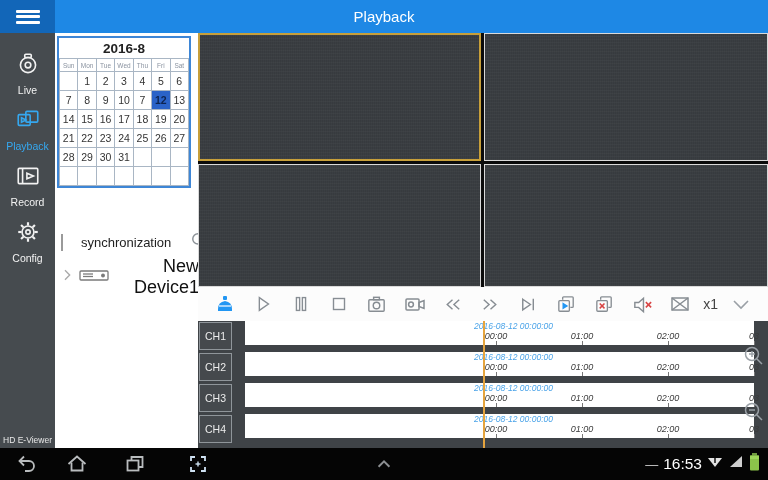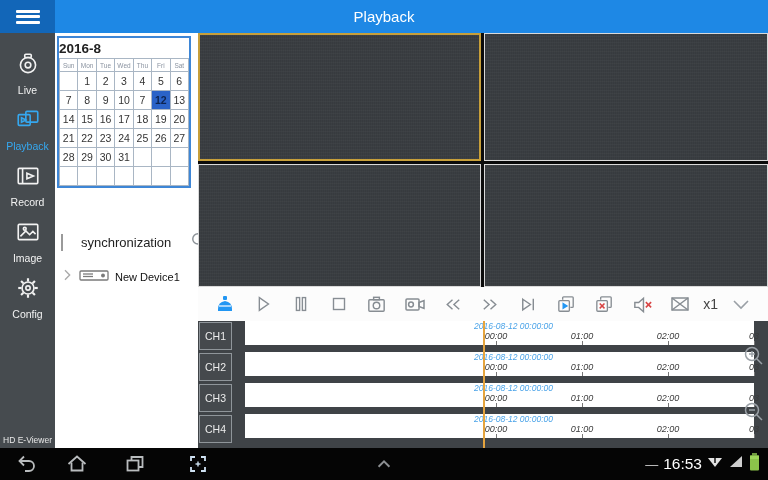--- a/index.html
+++ b/index.html
@@ -23,34 +23,34 @@
   .side-item .lbl { font-size:10.5px; margin-top:3px; }
   .side-item.active { color:#35a8f0; }
   .side-item svg { stroke:#f2f2f2; }
   .side-item.active svg { stroke:#35a8f0; }
   #sidebar-footer { position:absolute; bottom:3px; left:0; width:55px; text-align:center;
                     color:#e8e8e8; font-size:8.5px; }
 
   
   #left-panel { position:absolute; left:55px; top:33px; width:143px; height:415px; background:#fff; }
   #calendar { position:absolute; left:2px; top:3px; width:134px; border:2px solid #3e86d6; background:#fff; }
-  #cal-title { text-align:left; font-size:13.5px; font-weight:bold; color:#222; padding:3px 0 2px; }
+  #cal-title { text-align:center; font-size:13.5px; font-weight:bold; color:#222; padding:3px 0 2px; }
   #calendar-grid { display:grid; grid-template-columns:repeat(7,1fr); border-top:1px solid #a9b6c4; border-left:1px solid #a9b6c4; }
   .cal-cell { border-right:1px solid #a9b6c4; border-bottom:1px solid #a9b6c4; height:19px;
               display:flex; align-items:center; justify-content:center; font-size:10.5px; color:#333; cursor:pointer; }
   .cal-dow { height:13px; font-size:6.5px; color:#8a93a0; cursor:default; }
   .cal-sel { background:#2a63c8; color:#0d2450; font-weight:bold; }
 
   #sync-row { position:absolute; left:6px; top:198px; width:134px; height:22px; display:flex; align-items:center;gap:15px; }
   #sync-checkbox { width:17px; height:17px; border:1px solid #9a9a9a; background:#fff; cursor:pointer; }
   #sync-label { font-size:13px; color:#222; margin-left:3px; }
   #sync-search { margin-left:4px; cursor:pointer; }
 
   #device-row { position:absolute; left:4px; top:233px; width:140px; height:22px; display:flex; align-items:center; cursor:pointer; }
-  #device-label { font-size:11px; color:#111; margin-left:6px;text-align:right; }
+  #device-label { font-size:18px; color:#111; margin-left:6px;text-align:right; }
 
   
   #main { position:absolute; left:198px; top:33px; width:570px; height:413px; background:#101010; }
   #video-grid { position:absolute; left:0; top:0; width:570px; height:254px; display:grid;
                 grid-template-columns:283px 284px; grid-template-rows:128px 123px; gap:3px; background:#0b0b0b; }
   .vpanel { background-color:#3a3e42;
             background-image:repeating-linear-gradient(0deg, rgba(255,255,255,.025) 0 1px, transparent 1px 3px),
                              repeating-linear-gradient(90deg, rgba(0,0,0,.06) 0 1px, transparent 1px 2px);
             border:1px solid #d9d9d9; cursor:pointer; }
   .vpanel.selected { border:2px solid #c79f3a; }
@@ -124,29 +124,20 @@
       <span class="lbl">Playback</span>
     </div>
     <div class="side-item">
       <span>
         <svg width="26" height="26" viewBox="0 0 24 24" fill="none" stroke-width="1.5">
           <rect x="3" y="5" width="18" height="14" rx="1"></rect>
             <line x1="7" y1="5" x2="7" y2="19"></line>
           <path d="M11 9.5 l6 2.5 -6 2.5 z"></path>
         </svg></span>
       <span class="lbl">Record</span>
-    </div>
-    <div class="side-item">
-      <span>
-        <svg width="26" height="26" viewBox="0 0 24 24" fill="none" stroke-width="1.5">
-          <rect x="3" y="5" width="18" height="14" rx="1"></rect>
-            <path d="M5 16 l5-5 3.5 3.5 3-3 2.5 2.5"></path>
-            <circle cx="9" cy="9" r="1.3"></circle>
-        </svg></span>
-      <span class="lbl">Image</span>
     </div>
     <div class="side-item">
       <span>
         <svg width="26" height="26" viewBox="0 0 24 24" fill="none" stroke-width="1.5">
           <circle cx="12" cy="12" r="5.5"></circle>
             <circle cx="12" cy="12" r="2"></circle>
           <g stroke-width="2">
               <line x1="12" y1="3" x2="12" y2="6"></line>
               <line x1="12" y1="18" x2="12" y2="21"></line>
           <line x1="3" y1="12" x2="6" y2="12"></line>

